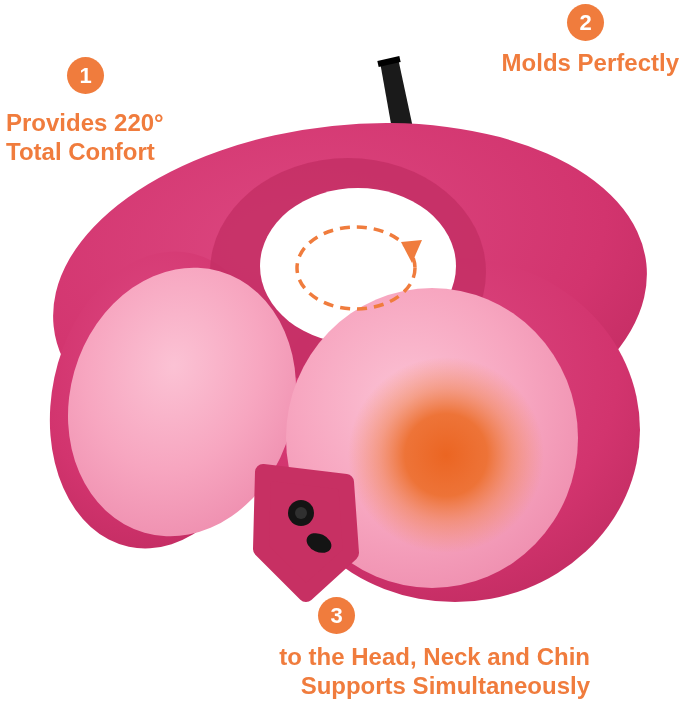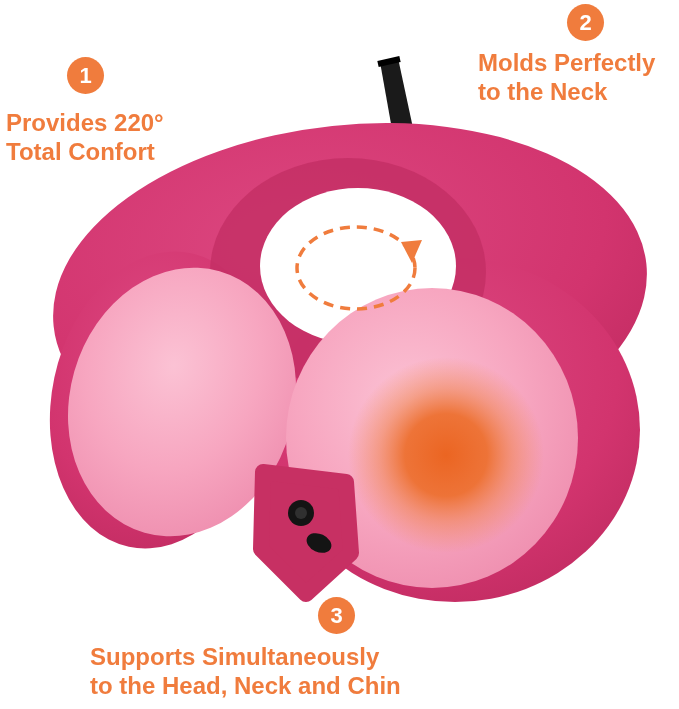--- a/index.html
+++ b/index.html
@@ -43,21 +43,21 @@
     line-height:1;
   }
   .callout-text{
     position:absolute;
     color:var(--accent);
     font-weight:bold;
     font-size:24px;
     line-height:1.22;
   }
   .align-left{text-align:left;}
-  .align-center{text-align:left;}
+  .align-center{text-align:right;}
 </style>
 </head>
 <body>
 
 <div class="canvas">
 
   <svg class="pillow-svg" viewBox="0 0 679 709" xmlns="http://www.w3.org/2000/svg">
     <defs>
       <radialGradient id="lobeGrad" cx="42%" cy="38%" r="70%">
         <stop offset="0%" stop-color="#FBC2D4"></stop>
@@ -111,22 +111,21 @@
 
   <div class="badge" style="left:67px; top:57px;">1</div>
   <div class="callout-text align-left" style="left:6px; top:108px; width:200px;">
     <div>Provides 220°</div>
     <div>Total Confort</div>
   </div>
 
   <div class="badge" style="left:567px; top:4px;">2</div>
   <div class="callout-text align-center" style="left:478px; top:48px; width:201px;">
     <div>Molds Perfectly</div>
-    <div>to the Neck</div>
   </div>
 
   <div class="badge" style="left:318px; top:597px;">3</div>
   <div class="callout-text align-center" style="left:90px; top:642px; width:500px;">
+    <div>to the Head, Neck and Chin</div>
     <div>Supports Simultaneously</div>
-    <div>to the Head, Neck and Chin</div>
   </div>
 
 </div>
 
 </body></html>

